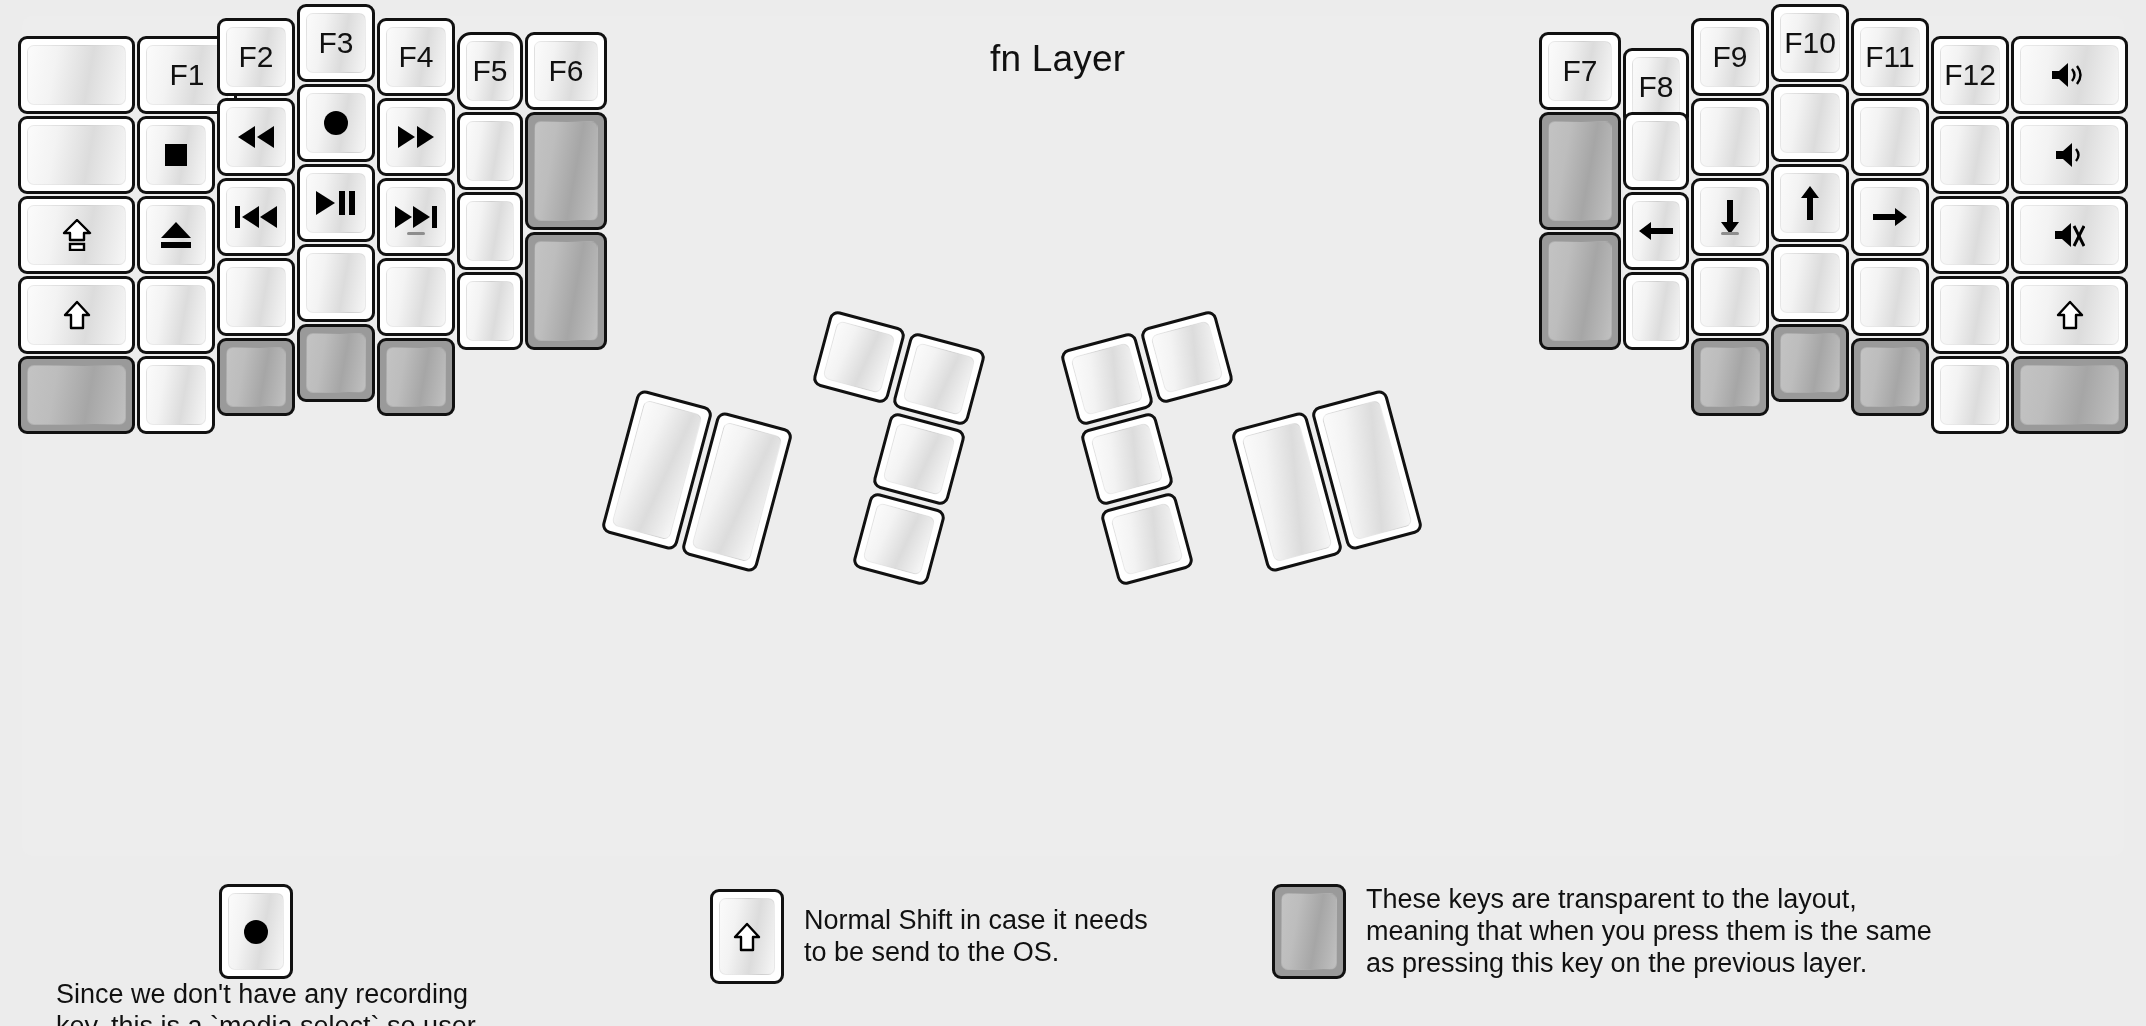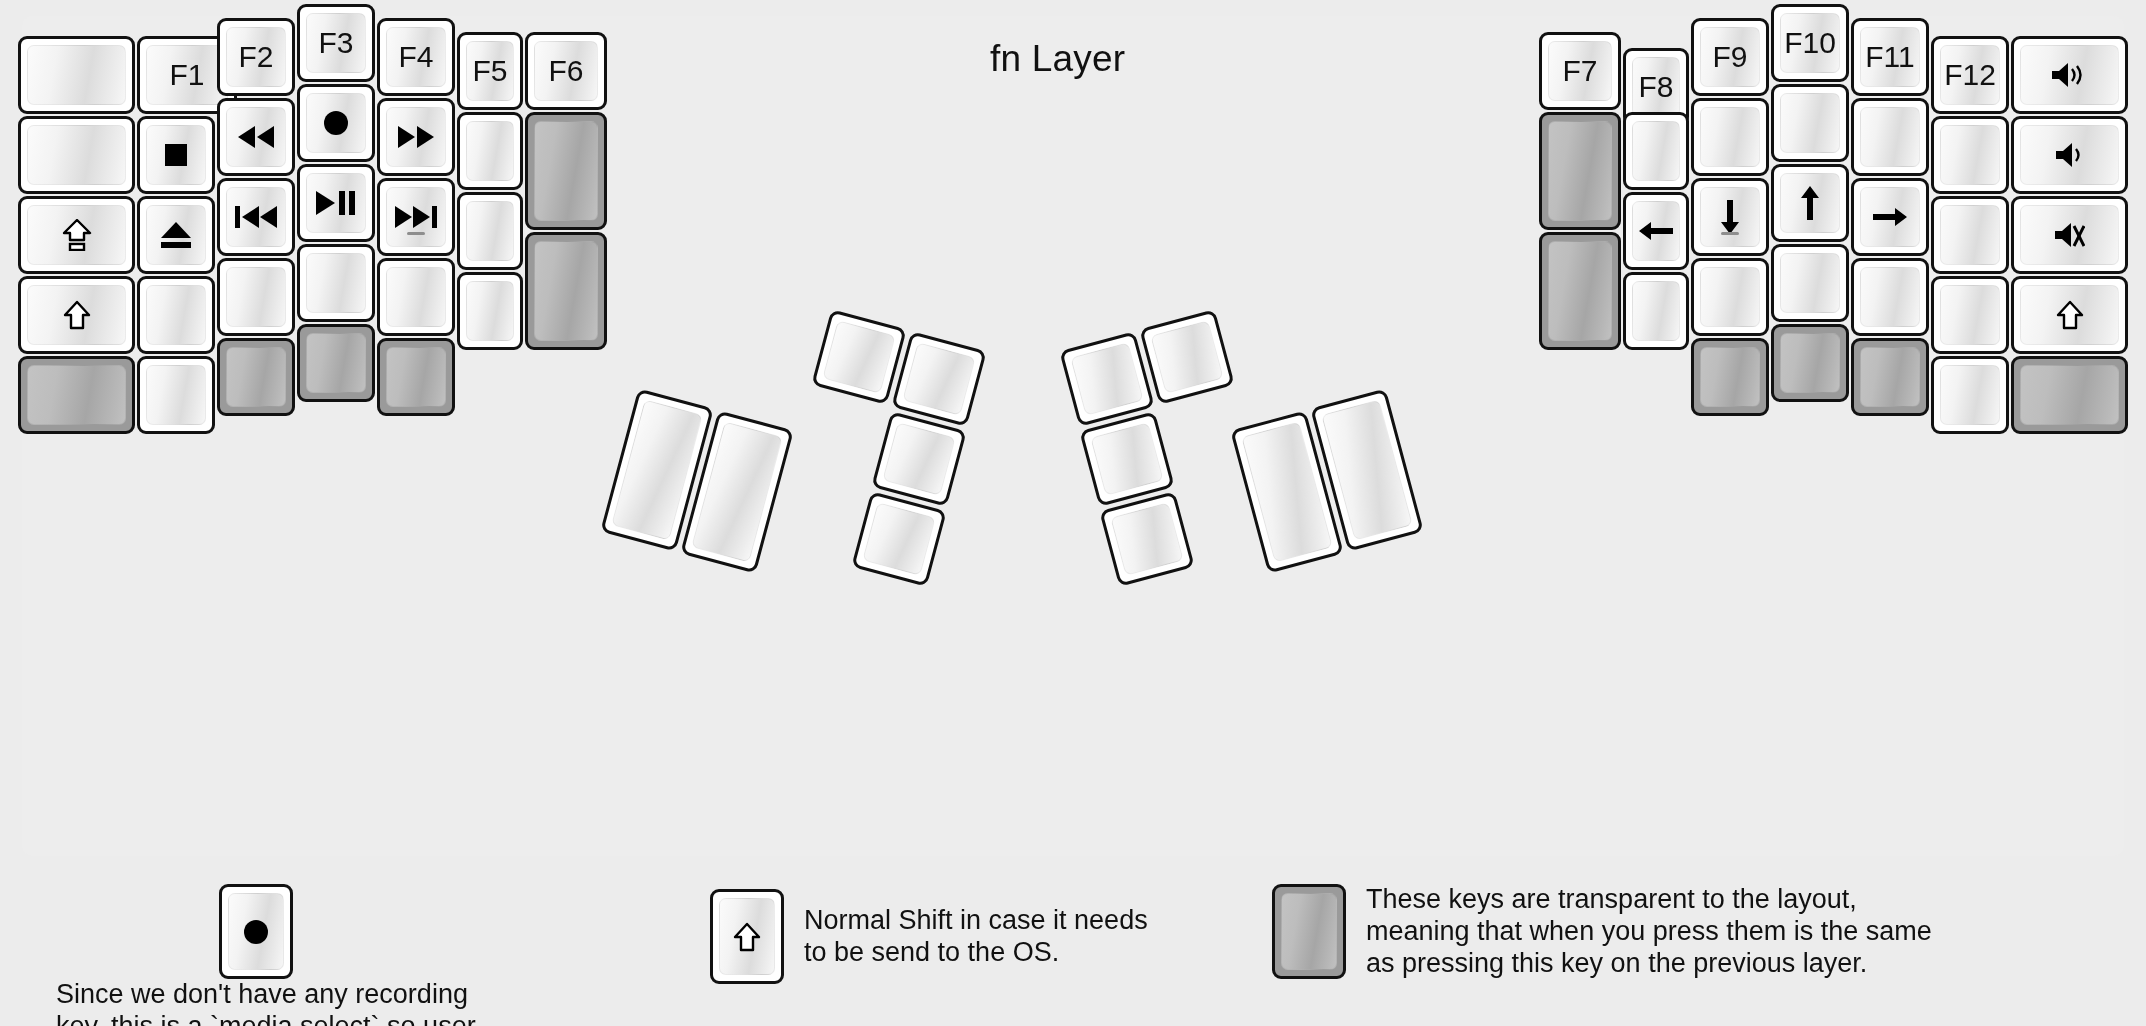--- a/index.html
+++ b/index.html
@@ -231,21 +231,21 @@
           </span>
           <div class="homing"></div>
         </div>
       </div>
       <div class="key" style="left: 377px; top: 258px; width: 78px; height: 78px;">
         <div class="cap"></div>
       </div>
       <div class="key trans" style="left: 377px; top: 338px; width: 78px; height: 78px;">
         <div class="cap"></div>
       </div>
-      <div class="key" style="left: 457px; top: 32px; width: 66px; height: 78px;">
+      <div class="key" style="left: 457px; top: 32px; width: 66px; height: 78px; border-radius: 14px;">
         <div class="cap">
           <span class="lbl">F5</span>
         </div>
       </div>
       <div class="key" style="left: 457px; top: 112px; width: 66px; height: 78px;">
         <div class="cap"></div>
       </div>
       <div class="key" style="left: 457px; top: 192px; width: 66px; height: 78px;">
         <div class="cap"></div>
       </div>

